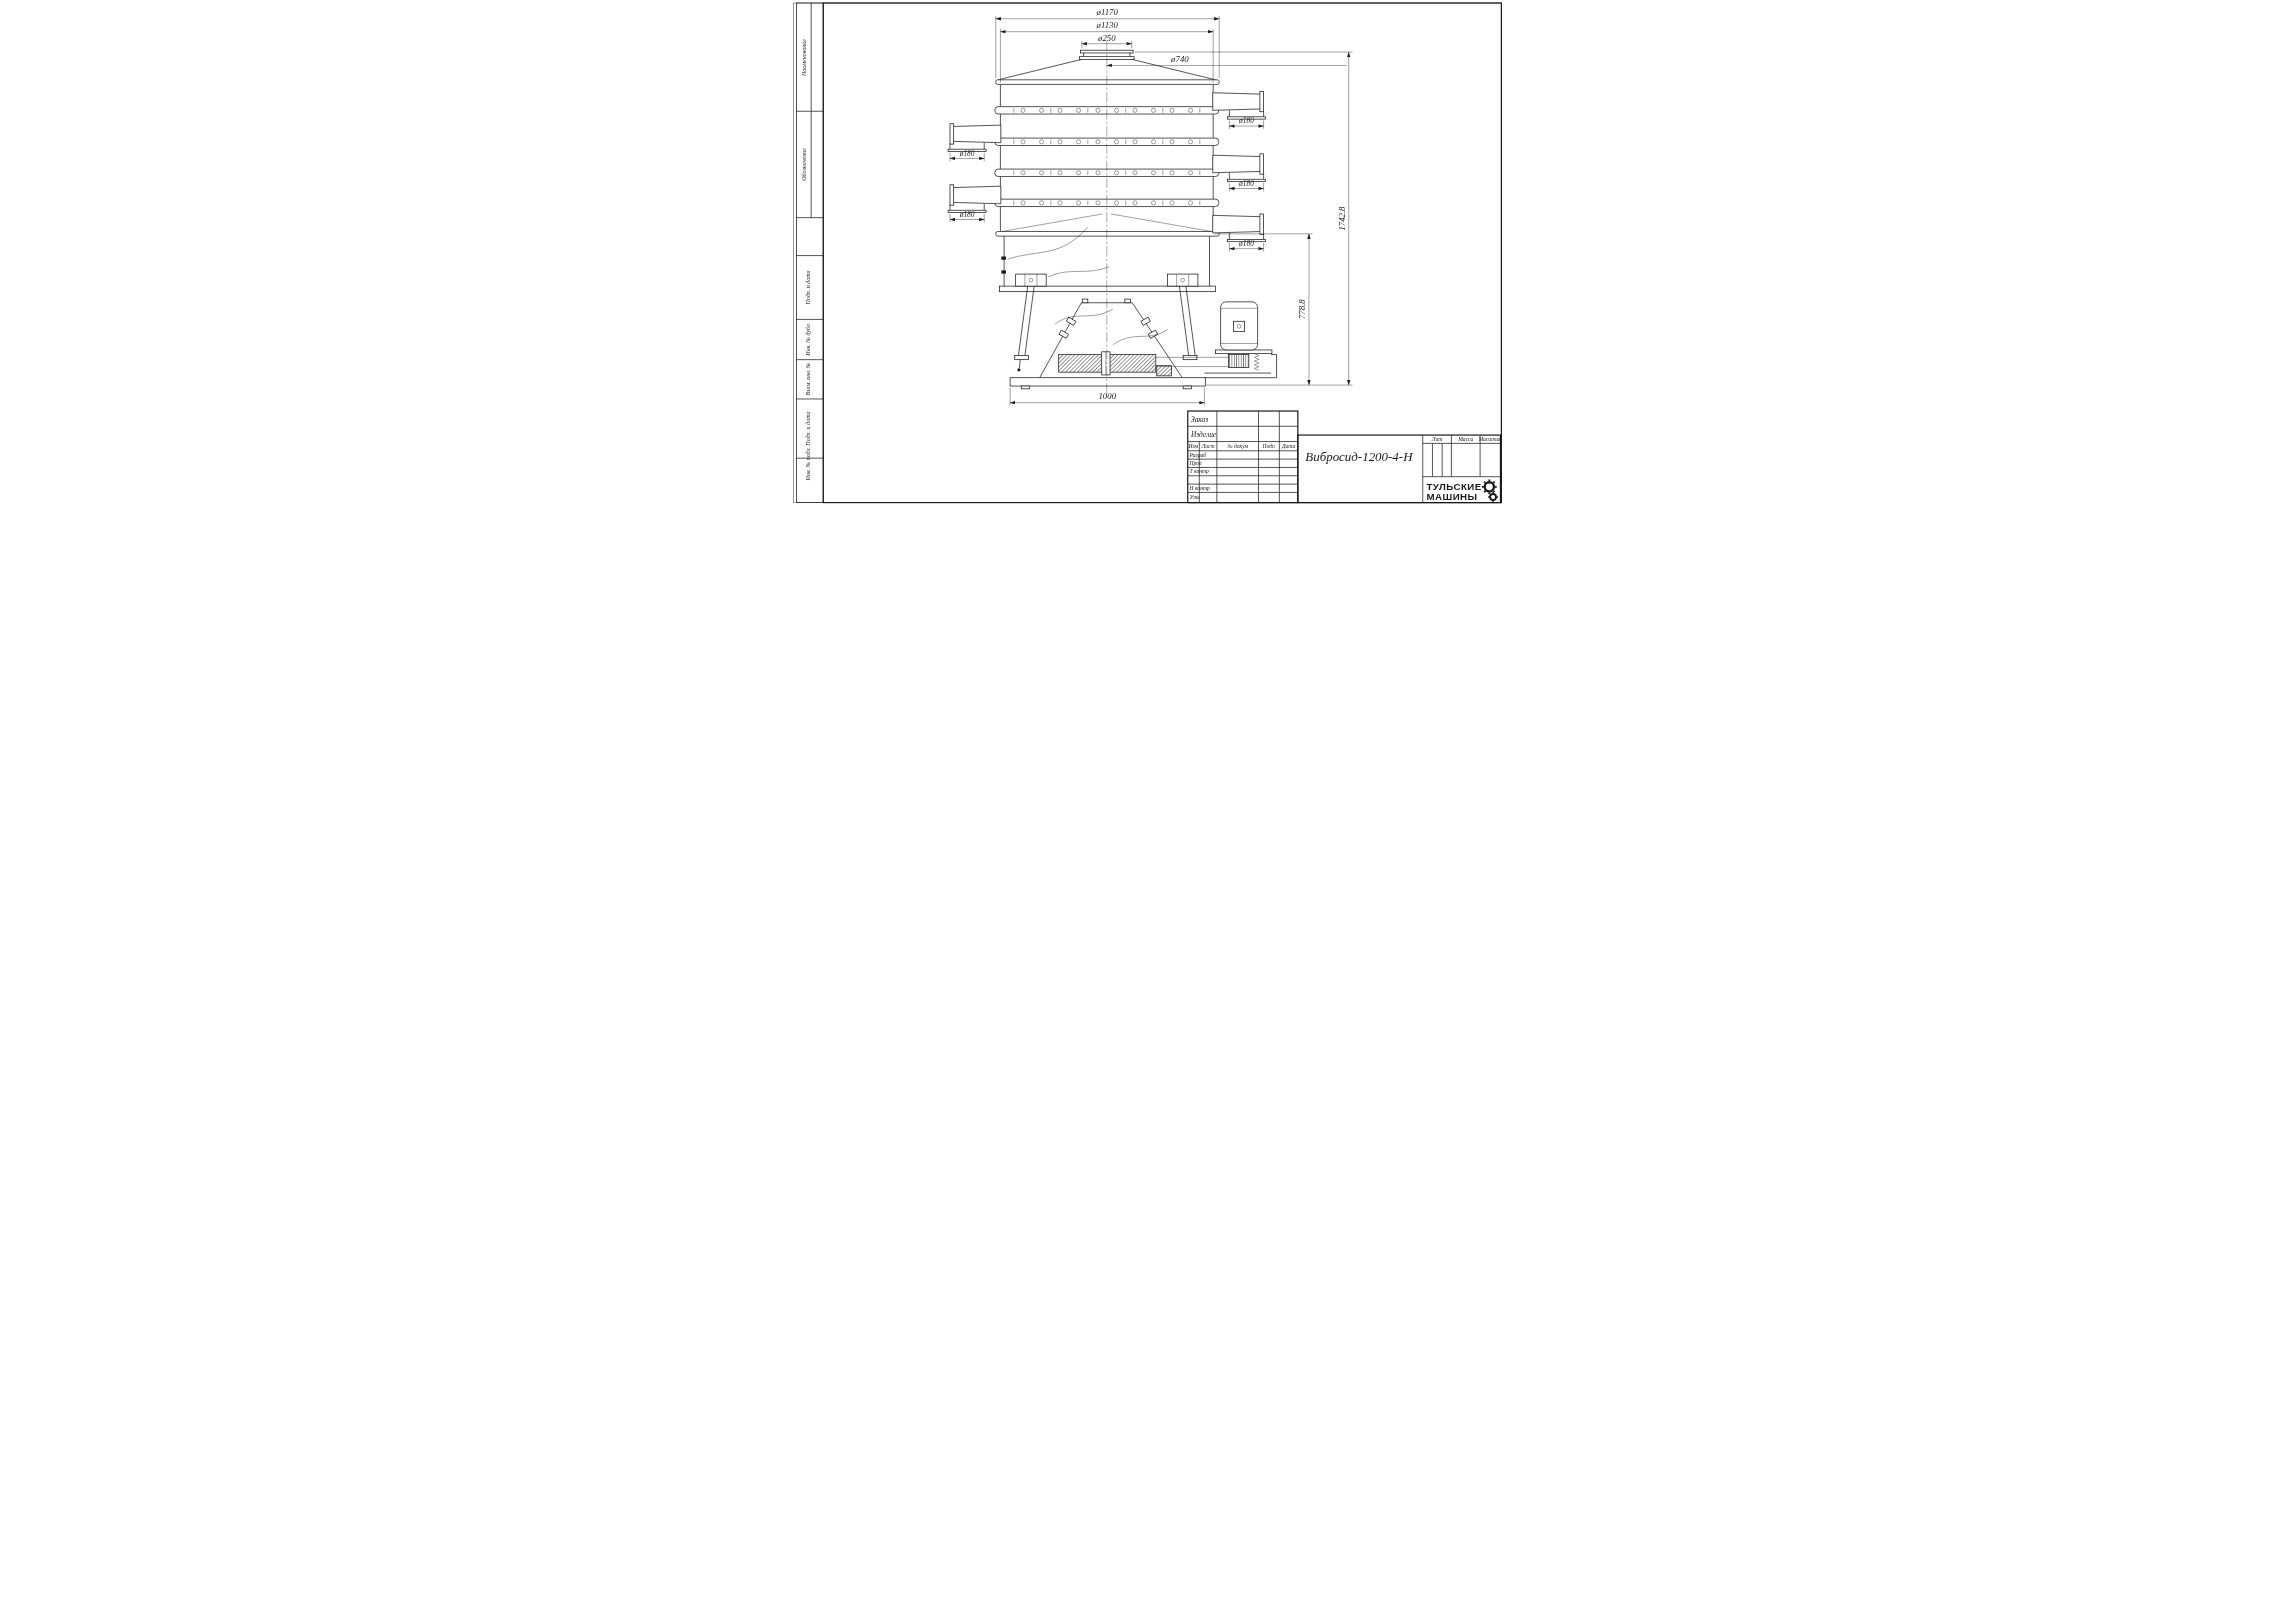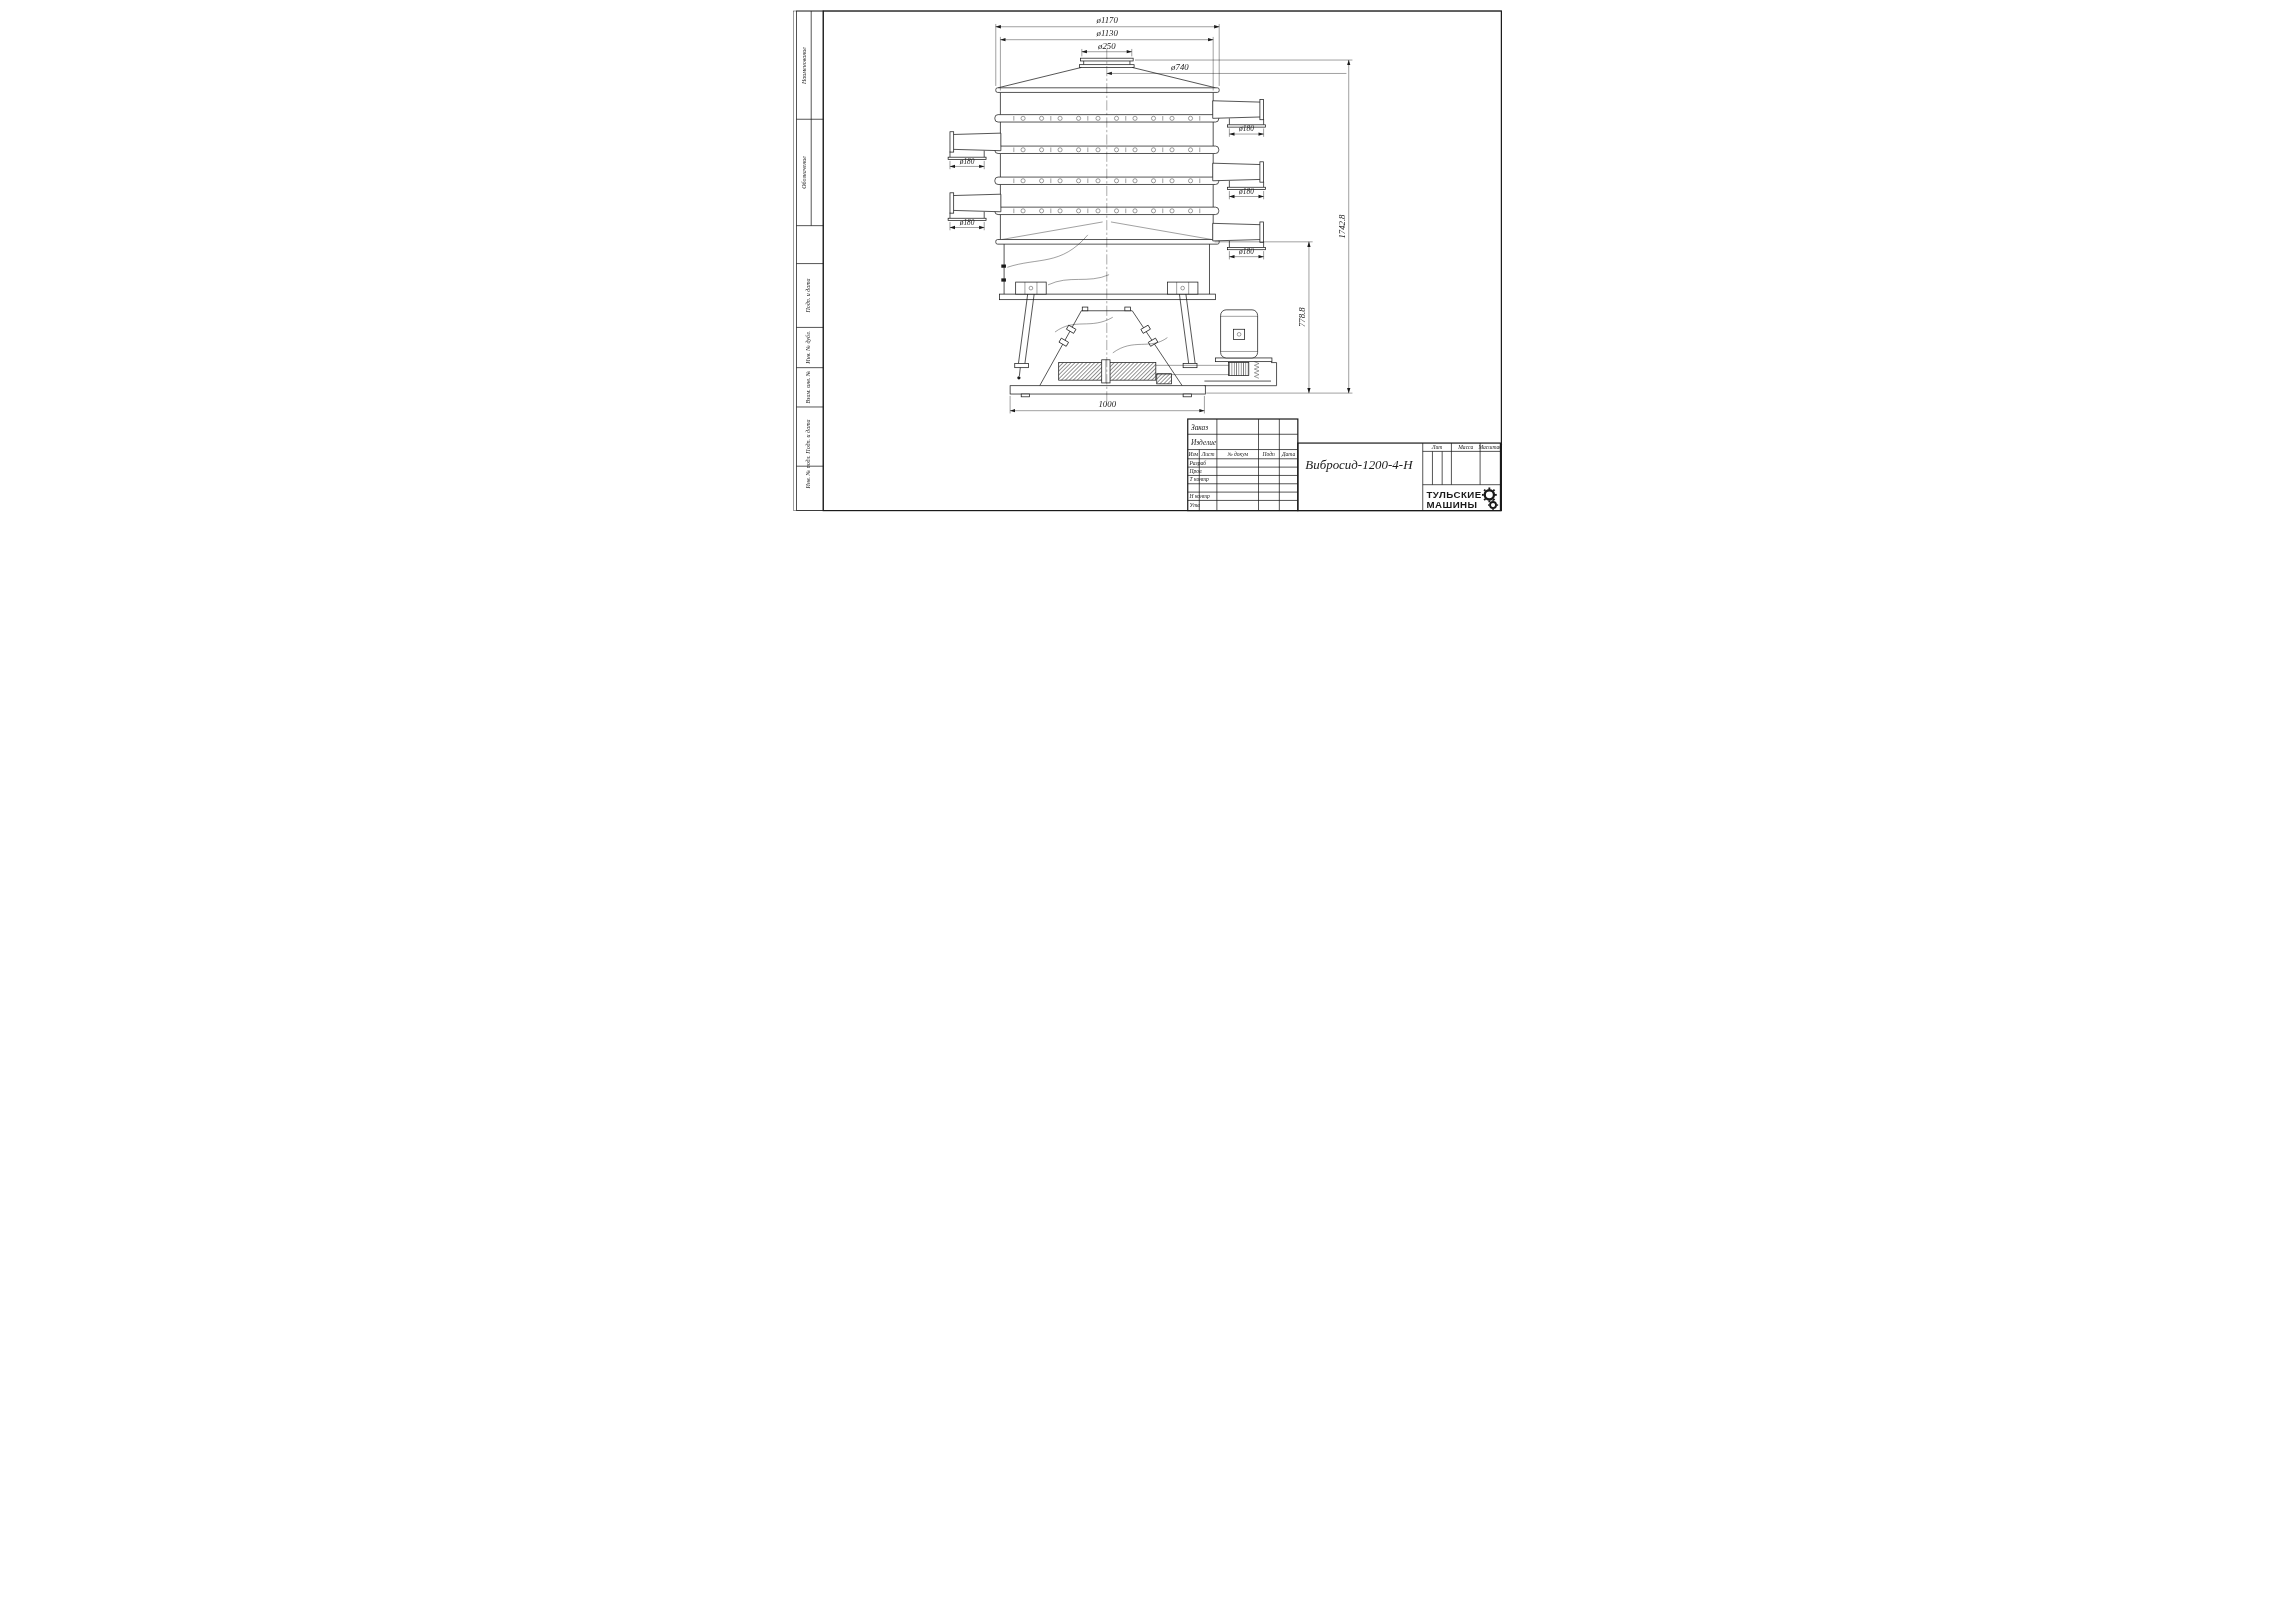--- a/index.html
+++ b/index.html
@@ -1,16 +1,16 @@
 <!DOCTYPE html>
 <html style="font-size:7.4px"><head>
 <meta charset="utf-8">
 <style>
   html,body{margin:0;padding:0;background:#ffffff;}
-  .sheet{position:relative;width:717px;height:507px;margin:8px auto;background:#fff;}
+  .sheet{position:relative;width:717px;height:507px;margin:0 auto;background:#fff;}
   svg{display:block}
   svg *{fill:none;}
   svg text{fill:#1a1a1a;stroke:none;}
   svg .f{fill:#1a1a1a;stroke:none;}
   .w{fill:#ffffff;}
   .hz{fill:url(#hatch);}
   .hv{fill:url(#hatchV);}
   .ln{stroke:#1a1a1a;stroke-width:1.6;}
   .thin{stroke:#1a1a1a;stroke-width:0.9;}
   .thick{stroke:#1a1a1a;stroke-width:2.6;}

